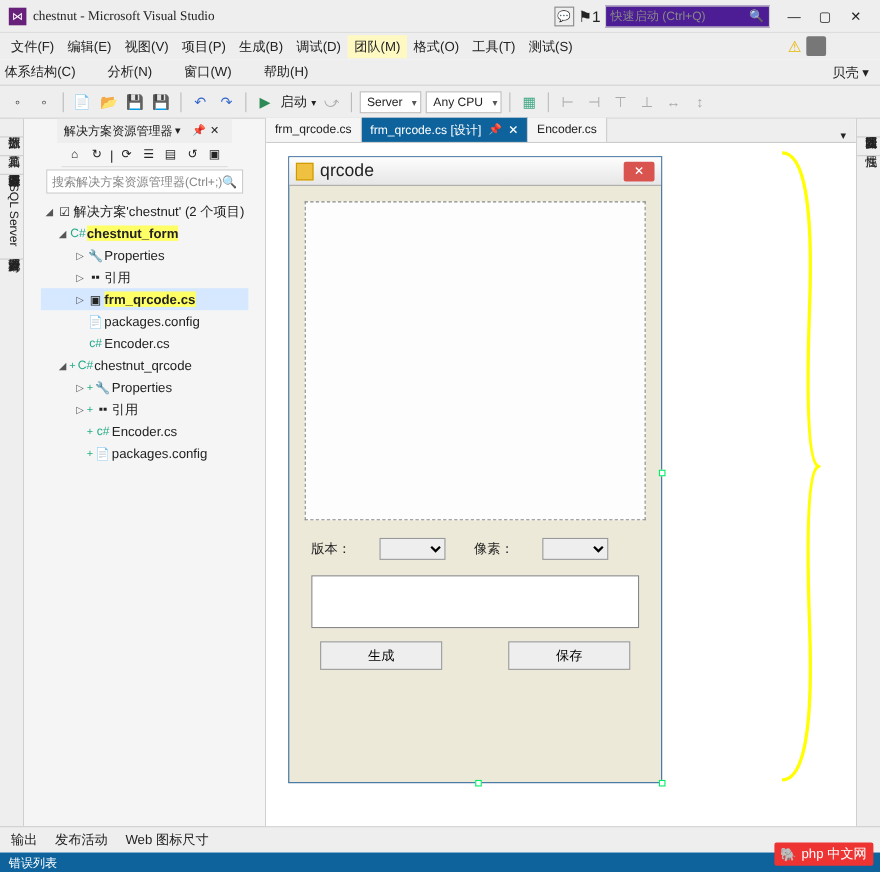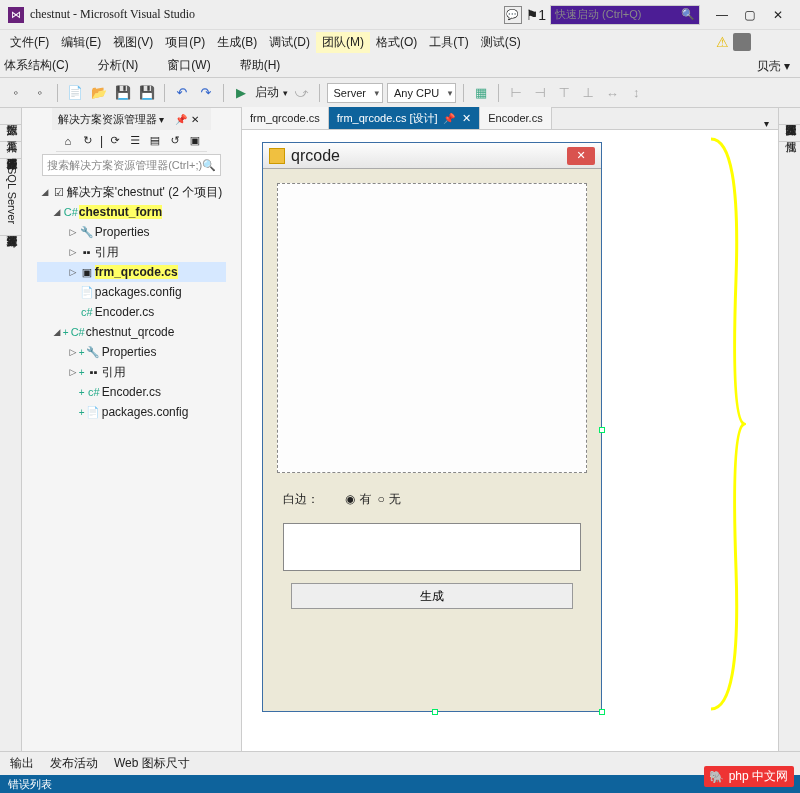--- a/index.html
+++ b/index.html
@@ -283,34 +283,30 @@
       <div class="formwin">
         <div class="ftitle">
           <div class="fic"></div>
           <div class="ftxt">qrcode</div>
           <div class="closebtn">✕</div>
         </div>
         <div class="fbody">
           <div class="picbox"></div>
           <div class="ctrlgrid">
             <div class="row">
-              <span class="lbl">白边：</span>
-              <label class="radio">
-                  <span>◉</span>
-                  <span>有</span>
-                </label>
-              <label class="radio">
-                  <span>○</span>
-                  <span>无</span>
-                </label>
+              <span class="lbl">版本：</span>
+              <select></select>
+              <span class="lbl2">像素：</span>
+              <select></select>
             </div>
           </div>
           <div class="textbox"></div>
           <div class="btnrow">
             <button>生成</button>
+            <button>保存</button>
           </div>
         </div>
         <div class="handle" style="right:-4px;top:50%"></div>
         <div class="handle" style="bottom:-4px;left:50%"></div>
         <div class="handle" style="right:-4px;bottom:-4px"></div>
       </div>
       <svg class="yellow-curve" viewBox="0 0 40 580">
           <path d="M5 5 Q35 5 30 145 Q25 285 38 290 Q25 295 30 435 Q35 575 5 575" stroke="#ffff00" stroke-width="3" fill="none"></path>
         </svg>
     </div>

